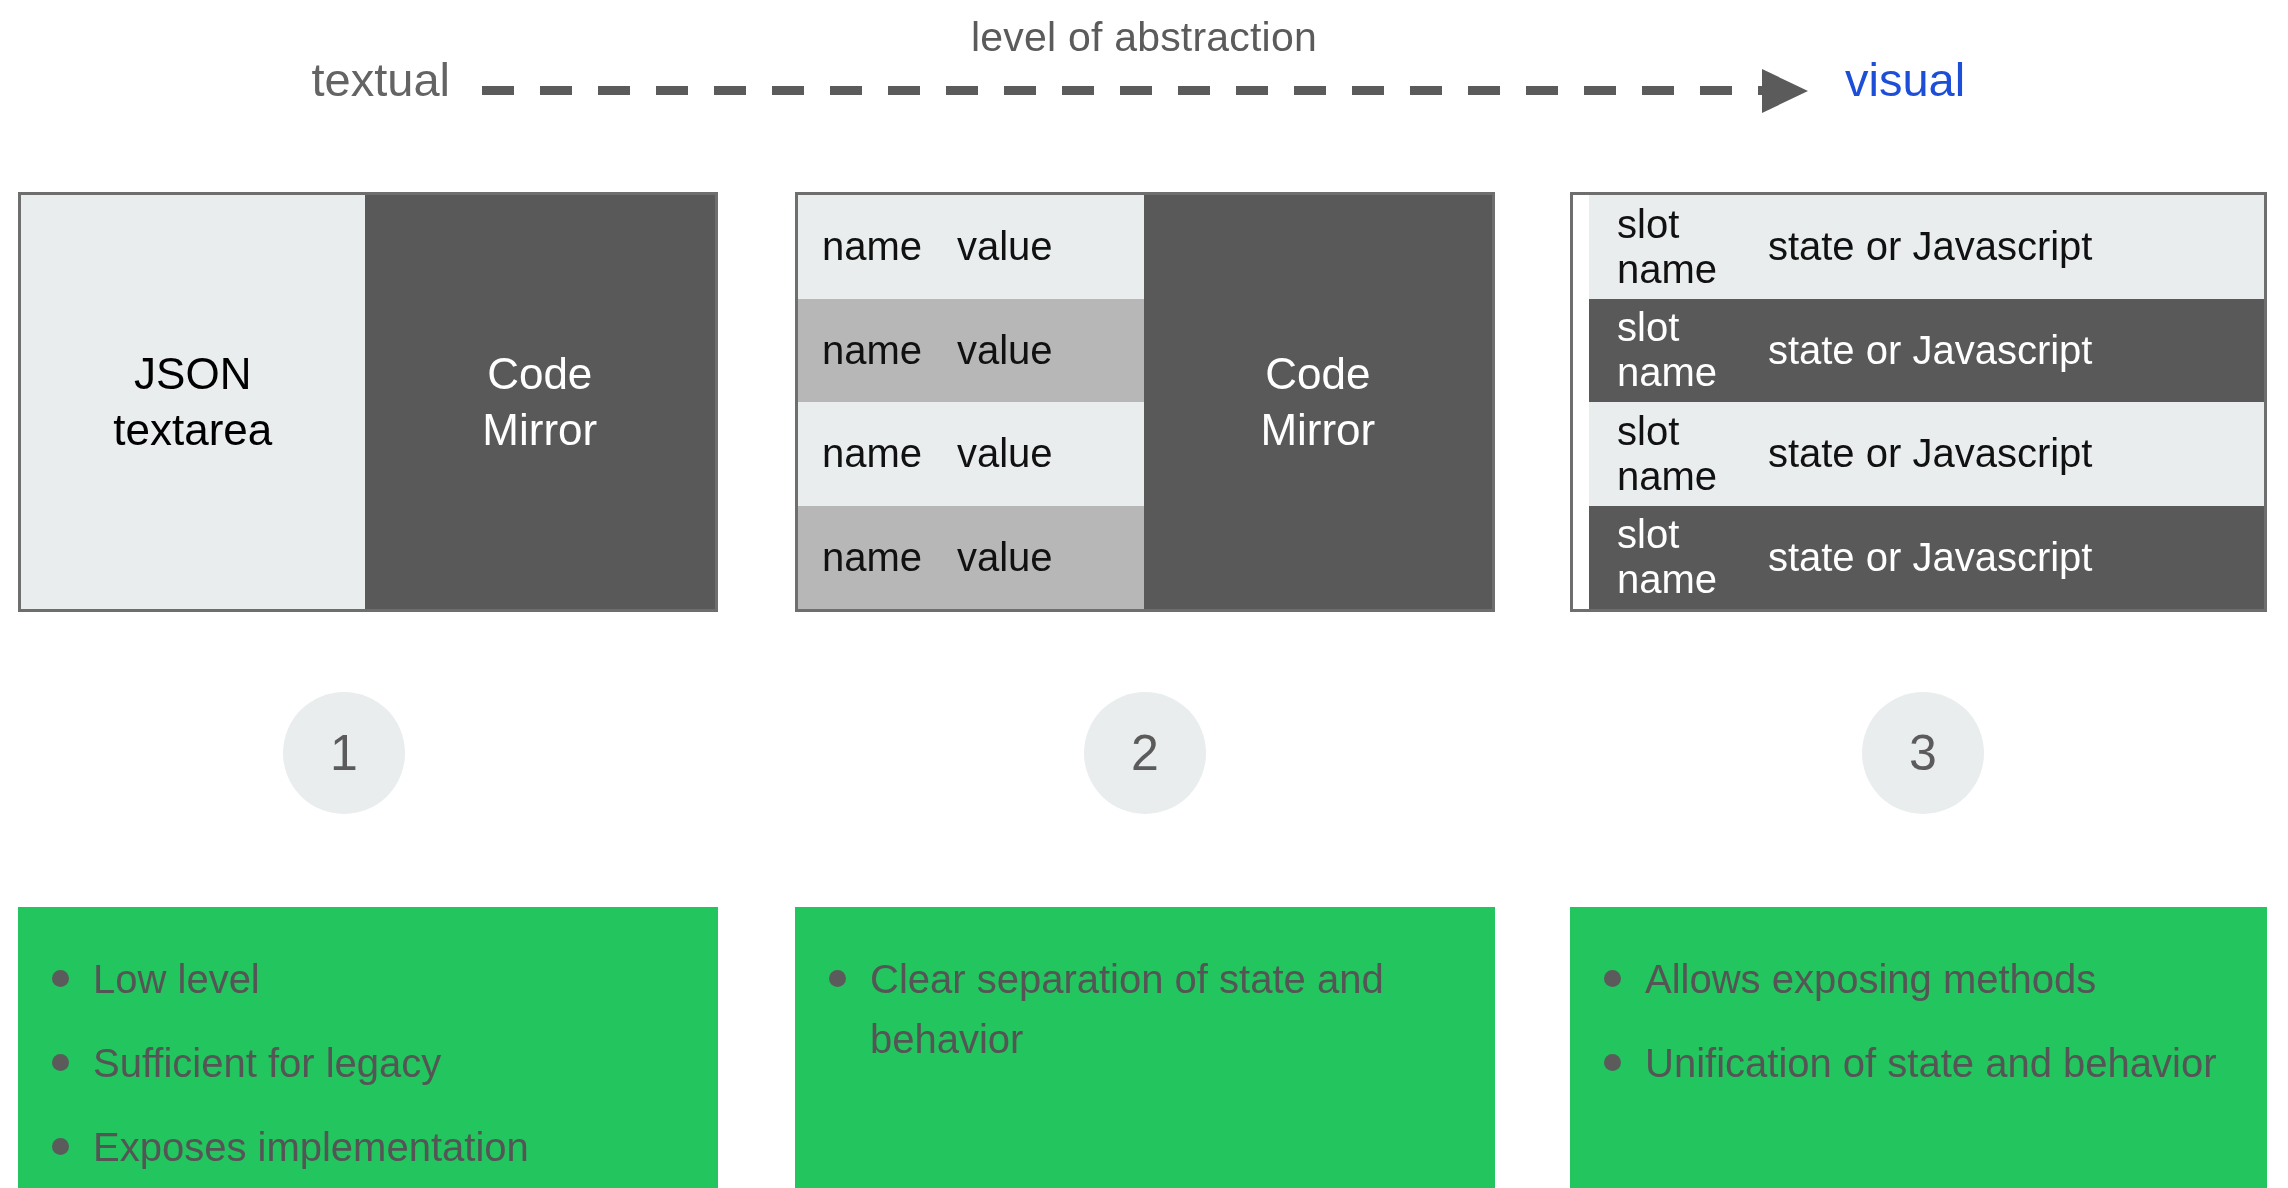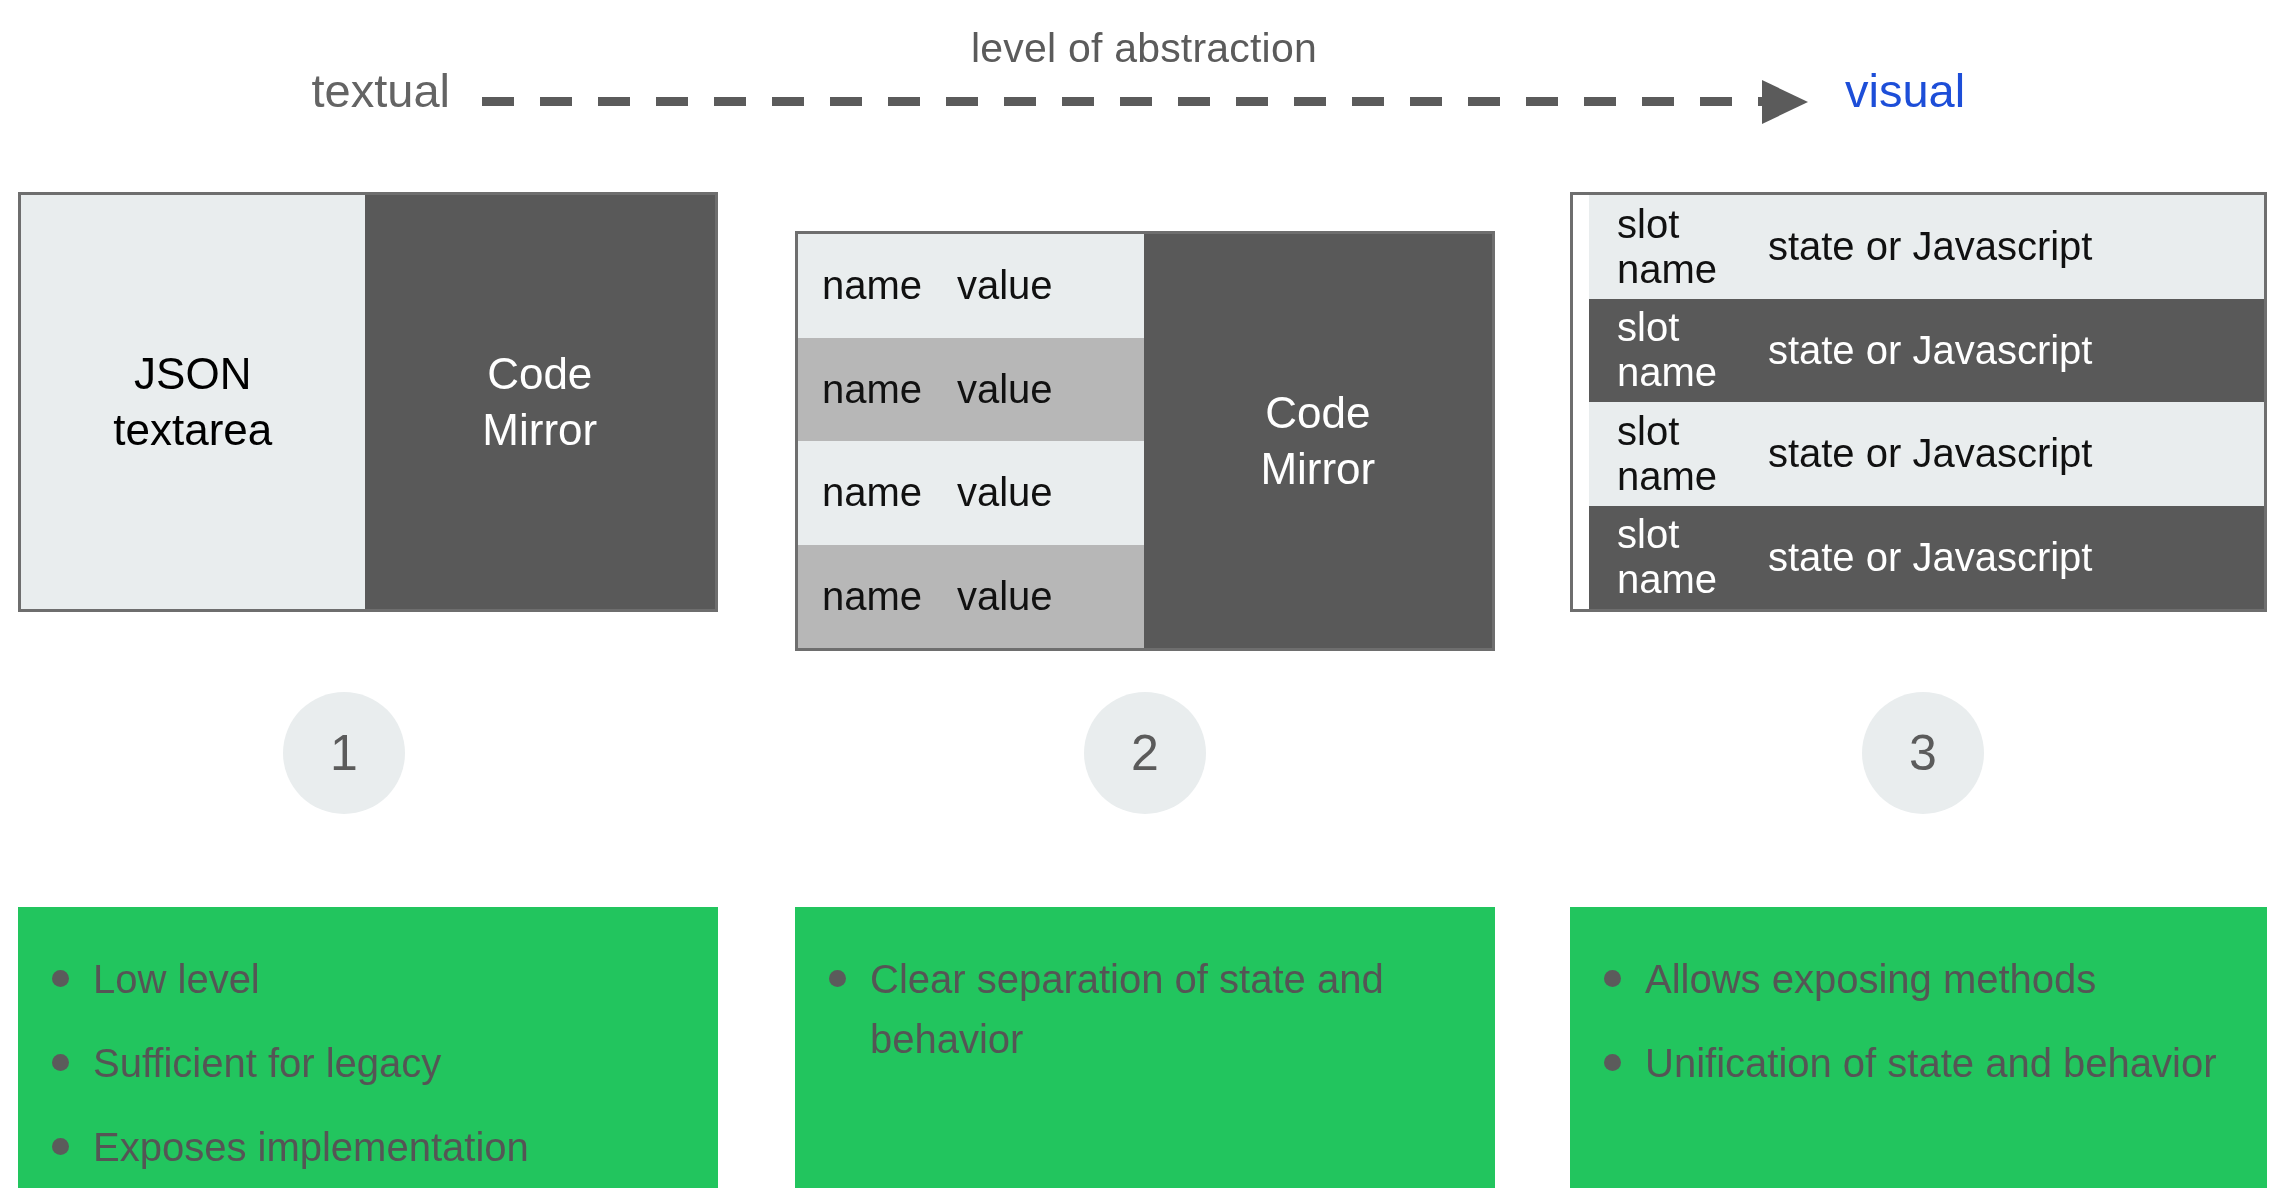--- a/index.html
+++ b/index.html
@@ -13,21 +13,21 @@
     position: relative;
     overflow: hidden;
     font-family: "Liberation Sans", sans-serif;
     -webkit-font-smoothing: antialiased;
   }
 
   
   #axis-header {
     position: absolute;
     left: 0;
-    top: 15px;
+    top: 4px;
     width: 2069px;
     height: 150px;
   }
   #axis-title {
     position: absolute;
     left: 0;
     top: 10px;
     width: 2288px;
     text-align: center;
     font-size: 41px;
@@ -79,21 +79,21 @@
   .panel {
     position: absolute;
     top: 192px;
     height: 420px;
     border: 3px solid #6e6e6e;
     box-sizing: border-box;
     display: flex;
     overflow: hidden;
   }
   #panel-1 { left: 18px;   width: 700px; }
-  #panel-2 { left: 795px;  width: 700px; margin-top: 39px; }
+  #panel-2 { left: 795px;  width: 700px; }
   #panel-3 { left: 1570px; width: 697px; padding-left: 16px; }
 
   
   .half {
     height: 100%;
     display: flex;
     align-items: center;
     justify-content: center;
     text-align: center;
     font-size: 44px;

